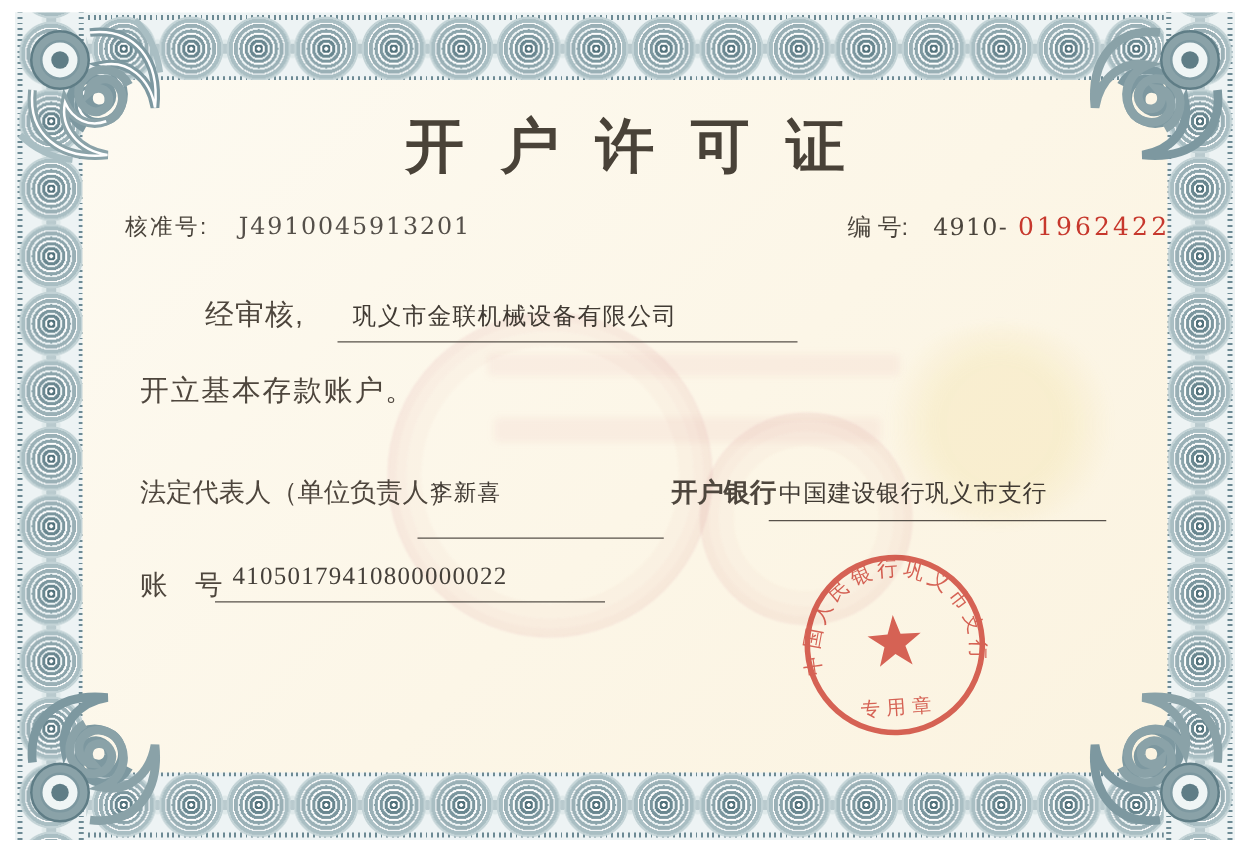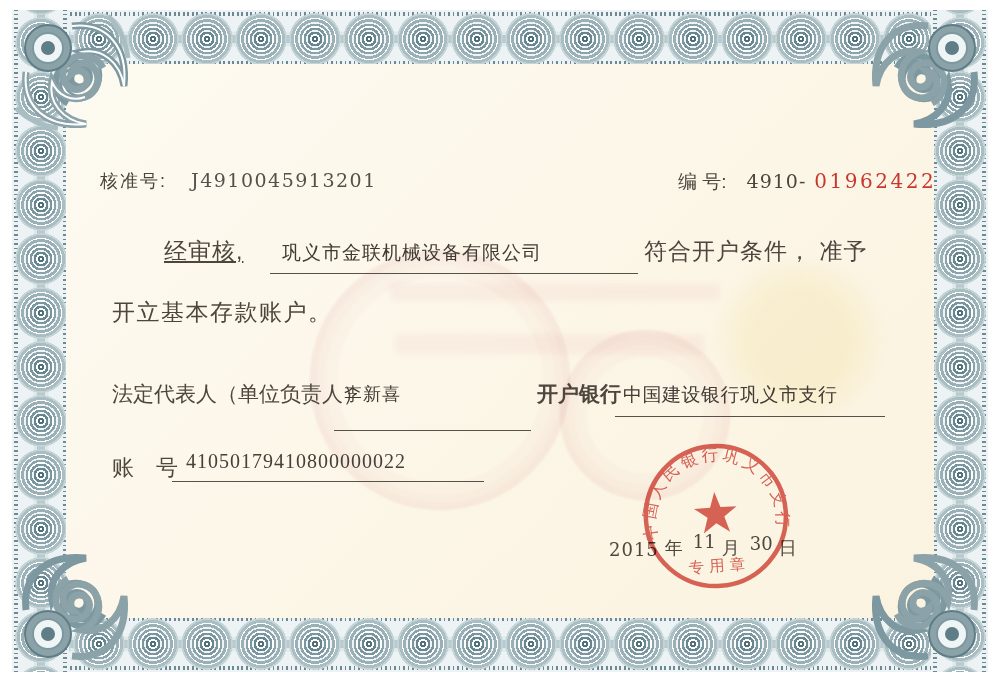--- a/index.html
+++ b/index.html
@@ -69,21 +69,21 @@
     font-family:"DejaVu Serif", serif; font-weight:700;
     font-size:47px; color:#494238; letter-spacing:.62em; text-indent:.62em;
   }
   .row-approval { left:100px; top:169px; font-size:18px; }
   .row-approval .lbl { color:#4a443c; letter-spacing:2px; }
   .row-approval .val { font-family:"DejaVu Serif", serif; font-size:19px; color:#55504a; margin-left:24px; letter-spacing:1.5px; }
   .row-serial { left:678px; top:169px; font-size:19px; }
   .row-serial .lbl { color:#4a443c; }
   .row-serial .pfx { font-family:"DejaVu Serif", serif; color:#4a443c; margin-left:20px; letter-spacing:1px; }
   .row-serial .num { font-family:"DejaVu Serif", serif; color:#c7382d; margin-left:8px; letter-spacing:2.5px; font-size:20px; }
-  .t-reviewed { left:164px; top:236px; font-size:23px; color:#4e463d; letter-spacing:1px;text-decoration:underline; }
+  .t-reviewed { left:164px; top:236px; font-size:23px; color:#4e463d; letter-spacing:1px; }
   .u-company { left:270px; top:240px; width:368px; font-size:19px; color:#403a33;
     border-bottom:1.5px solid #57514a; padding-bottom:7px; padding-left:12px; letter-spacing:1px; }
   .t-qualify { left:644px; top:236px; font-size:23px; color:#4e463d; letter-spacing:1px; }
   .t-line2 { left:112px; top:297px; font-size:23px; color:#4e463d; letter-spacing:1.5px; }
   .t-legal { left:112px; top:380px; font-size:21px; color:#4e463d; }
   .u-legal { left:334px; top:382px; width:197px; font-size:18px; color:#403a33;
     border-bottom:1.5px solid #57514a; padding-bottom:24px; padding-left:10px; letter-spacing:1px; }
   .t-bank { left:537px; top:380px; font-size:21px; font-weight:700; color:#4e463d; }
   .u-bank { left:615px; top:382px; width:270px; font-size:19px; color:#403a33;
     border-bottom:1.5px solid #57514a; padding-bottom:8px; padding-left:8px; letter-spacing:.5px; }
@@ -157,44 +157,41 @@
     </g>
   </svg>
 
   <div class="paper"></div>
   <div class="wm wm-ring abs" style="left:310px; top:250px; width:260px; height:260px;"></div>
   <div class="wm wm-ring abs" style="left:560px; top:330px; width:170px; height:170px;"></div>
   <div class="wm wm-band abs" style="left:390px; top:283px; width:330px; height:18px;"></div>
   <div class="wm wm-band abs" style="left:395px; top:334px; width:310px; height:20px;"></div>
   <div class="wm wm-gold abs" style="left:700px; top:260px; width:200px; height:160px;"></div>
 
+  <div class="abs title">开户许可证</div>
 
   <div class="abs row-approval hei">
     <span class="lbl">核准号:</span><span class="val">J4910045913201</span>
   </div>
   <div class="abs row-serial hei">
     <span class="lbl">编 号:</span><span class="pfx">4910-</span><span class="num">01962422</span>
   </div>
 
   <span class="abs t-reviewed hei">经审核,</span>
   <span class="abs u-company song">巩义市金联机械设备有限公司</span>
-  <span class="abs t-qualify hei">符合开户条件， 准予</span>
   <span class="abs t-line2 hei">开立基本存款账户。</span>
 
   <span class="abs t-legal hei">法定代表人（单位负责人）</span>
   <span class="abs u-legal song">李新喜</span>
   <span class="abs t-bank hei">开户银行</span>
   <span class="abs u-bank song">中国建设银行巩义市支行</span>
 
   <span class="abs t-account hei">账　号</span>
   <span class="abs u-account song">41050179410800000022</span>
 
-  <div class="abs t-date hei">
-    <span class="n n-year">2015</span><span class="u">年</span><span class="n n-month">11</span><span class="u">月</span><span class="n n-day">30</span><span class="u">日</span>
-  </div>
 
   <svg class="abs stamp" viewBox="0 0 156 156">
     <circle cx="78" cy="76" r="70" fill="none" stroke="#d24b42" stroke-width="4.5"></circle>
     <polygon points="78,52 83.2,67.3 99.3,67.6 86.4,77.2 91.1,92.6 78,83.3 64.9,92.6 69.6,77.2 56.7,67.6 72.8,67.3" fill="#d24b42"></polygon>
     <defs>
       <path id="seal-arc" d="M 20,100 A 61,61 0 1 1 136,100" fill="none"></path>
     </defs>
     <text font-size="16.5" fill="#d24b42" letter-spacing="3.5" font-family="Liberation Sans, sans-serif">
       <textPath href="#seal-arc" startOffset="50%" text-anchor="middle">中国人民银行巩义市支行</textPath>
     </text>

